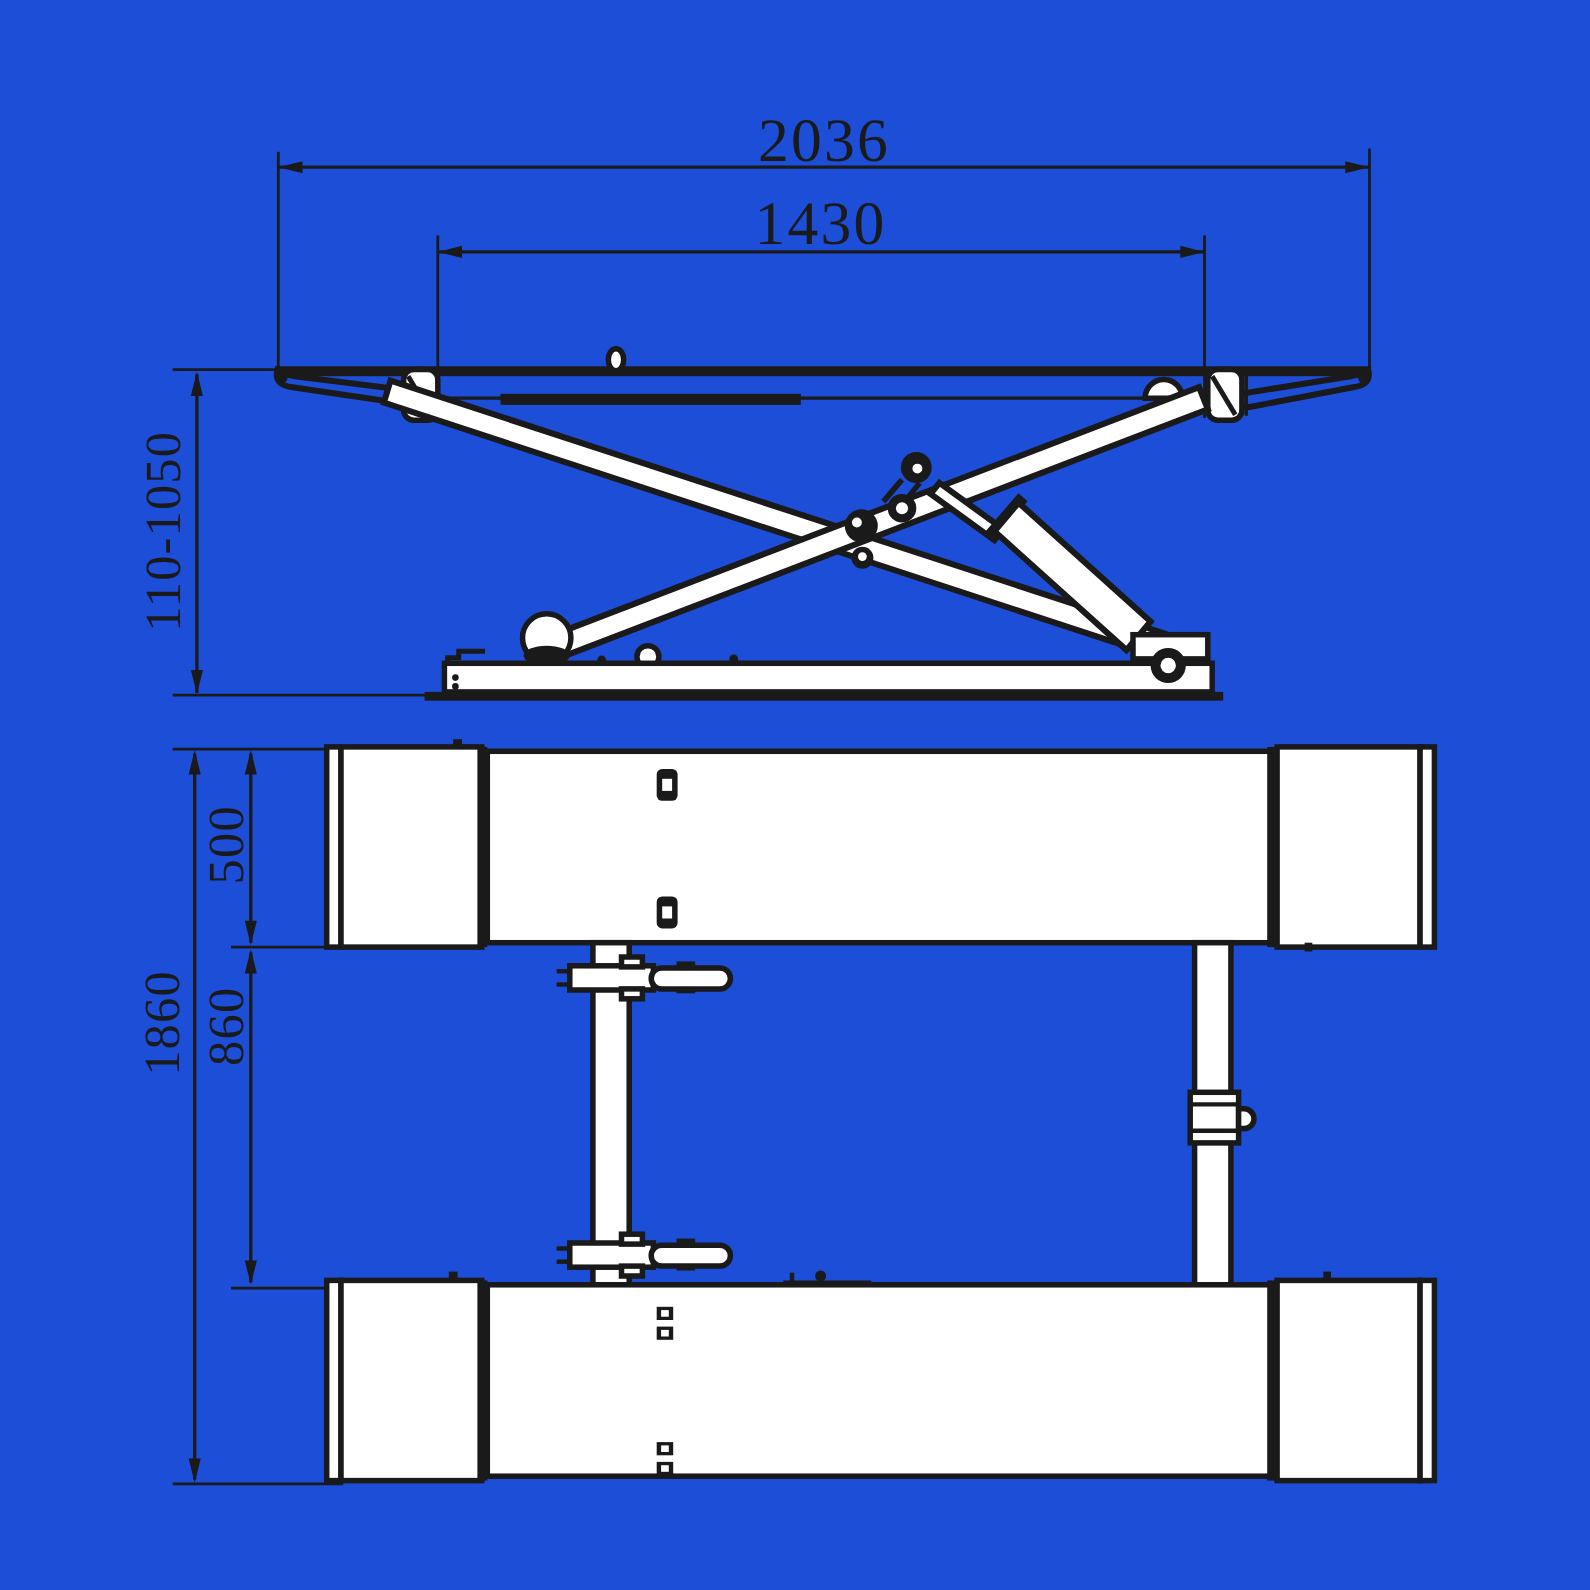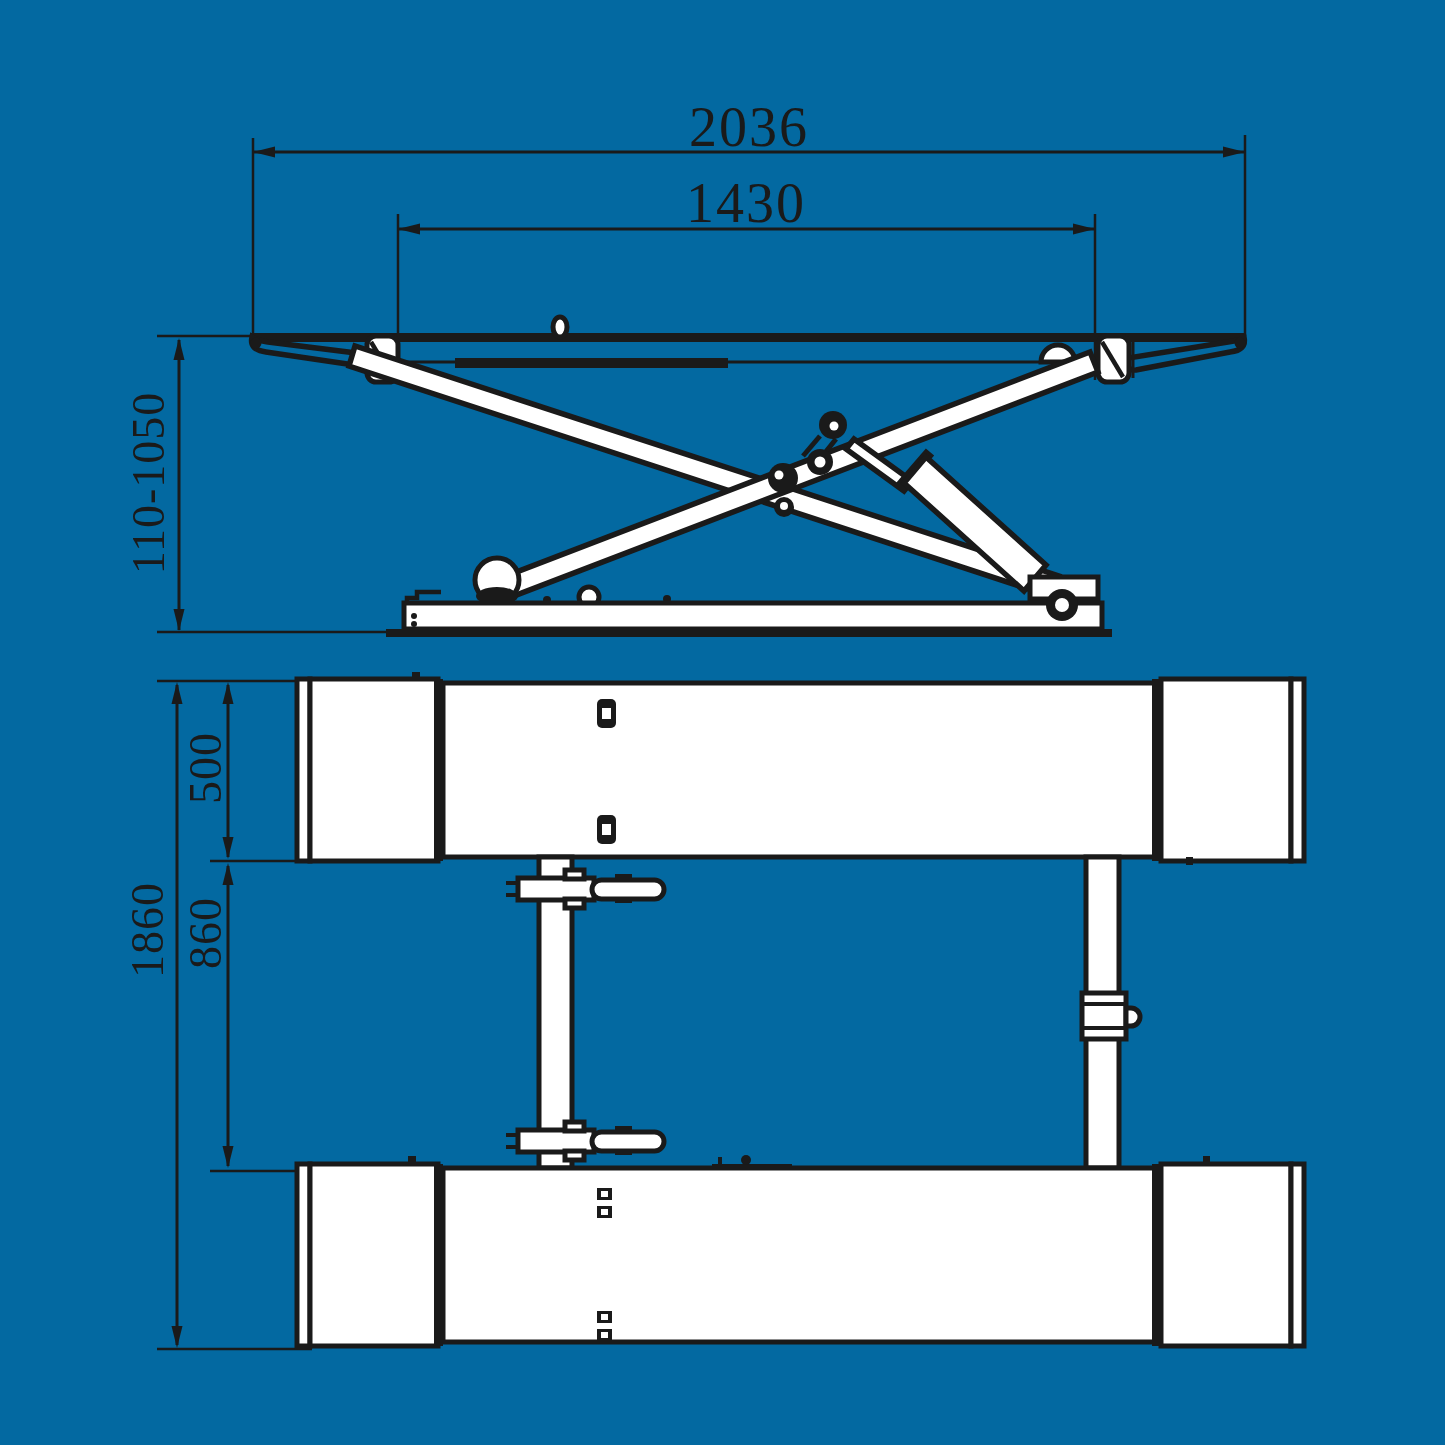--- a/index.html
+++ b/index.html
@@ -1,16 +1,16 @@
 <!DOCTYPE html>
 <html><head>
 <meta charset="utf-8">
 <style>
   html,body{margin:0;padding:0;background:#ffffff;}
-  .page{width:1445px;height:1445px;background:#0369a1;position:relative;overflow:hidden;}
+  .page{width:1445px;height:1445px;background:#1d4ed8;position:relative;overflow:hidden;}
   svg{display:block;}
   text{font-family:"Liberation Serif","DejaVu Serif",serif;fill:#1a1a1a;}
   .dim-label{font-size:56px;letter-spacing:2px;}
   .dim-label-v{font-size:46px;letter-spacing:1px;}
   .ln{stroke:#1a1a1a;fill:none;}
   .thin{stroke-width:2.5;}
   .med{stroke-width:4;}
   .beam{fill:#ffffff;stroke:#1a1a1a;stroke-width:5.5;}
   .part{fill:#ffffff;stroke:#1a1a1a;stroke-width:5;}
   .solid{fill:#1a1a1a;stroke:none;}

